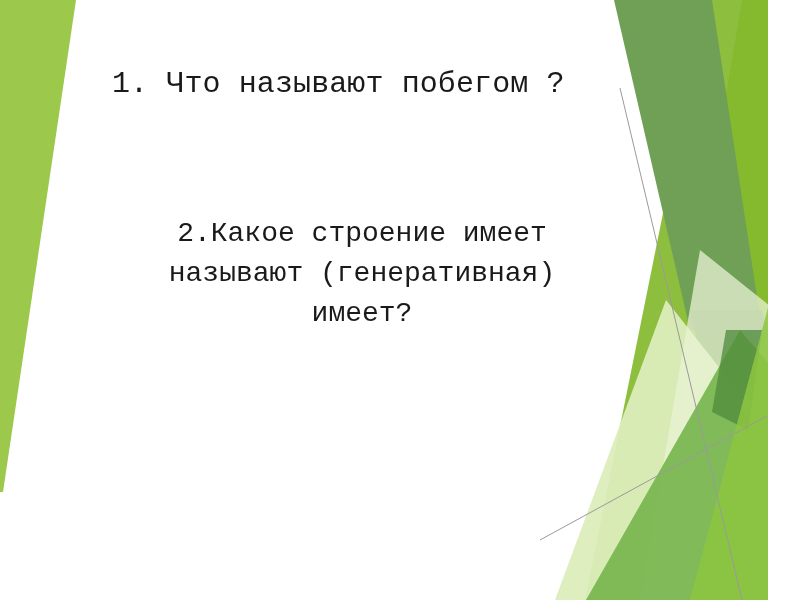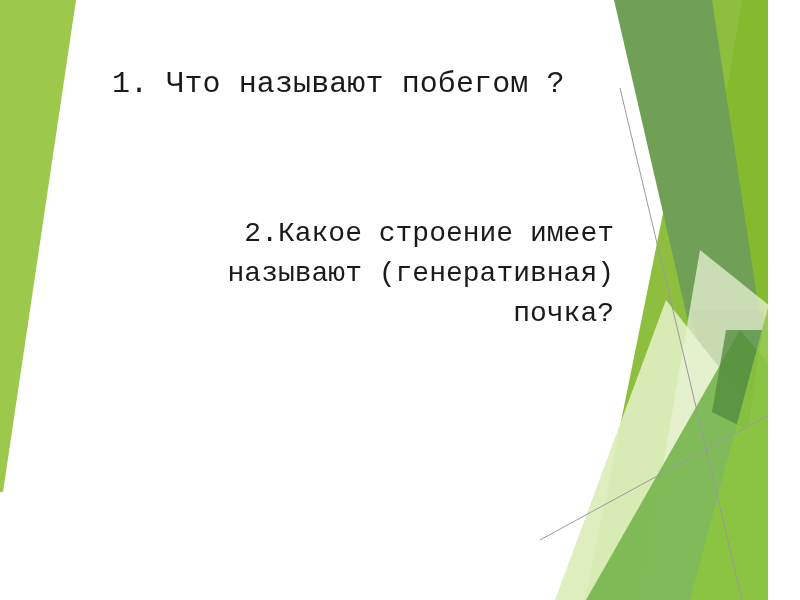--- a/index.html
+++ b/index.html
@@ -54,20 +54,21 @@
     top: 214px;
     width: 504px;
     font-size: 28px;
     line-height: 1.42;
     color: #1a1a1a;
     text-align: right;
   }
 
   .q2 .ln {
     display: block;
+    text-align: center;
   }
 </style>
 </head>
 <body>
 
 <div id="slide">
 
   <svg id="decor" viewBox="0 0 800 600" width="800" height="600" xmlns="http://www.w3.org/2000/svg" aria-hidden="true">
 
     <polygon points="0,0 76,0 3,492 0,492" fill="#9CC84B"></polygon>
@@ -94,17 +95,17 @@
     <line x1="540" y1="540" x2="800" y2="398" stroke="#9a9a9a" stroke-width="1" fill="none"></line>
   </svg>
 
   <div class="content">
 
     <div class="q1">1. Что называют побегом ?</div>
 
     <div class="q2">
       <span class="ln">2.Какое строение имеет</span>
       <span class="ln">называют (генеративная)</span>
-      <span class="ln">почка?</span>
+      <span class="ln">имеет?</span>
     </div>
 
   </div>
 </div>
 
 </body></html>

